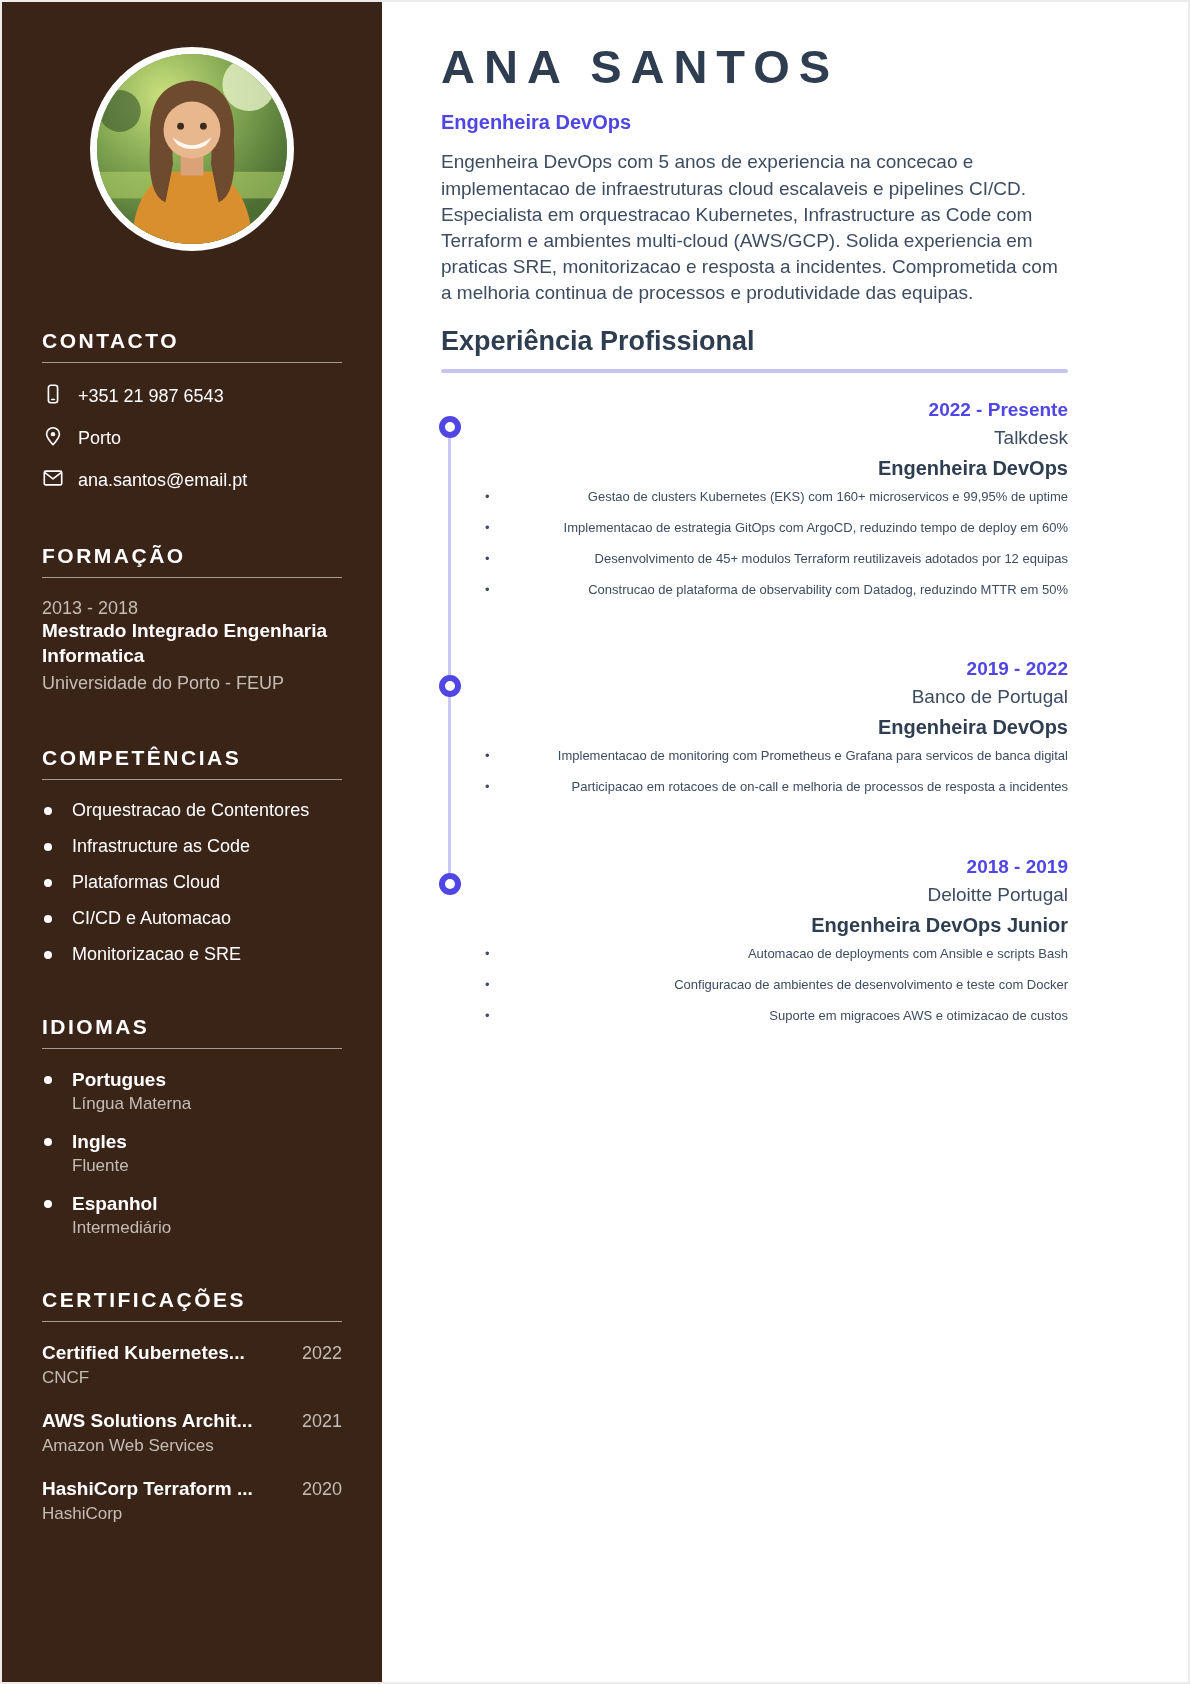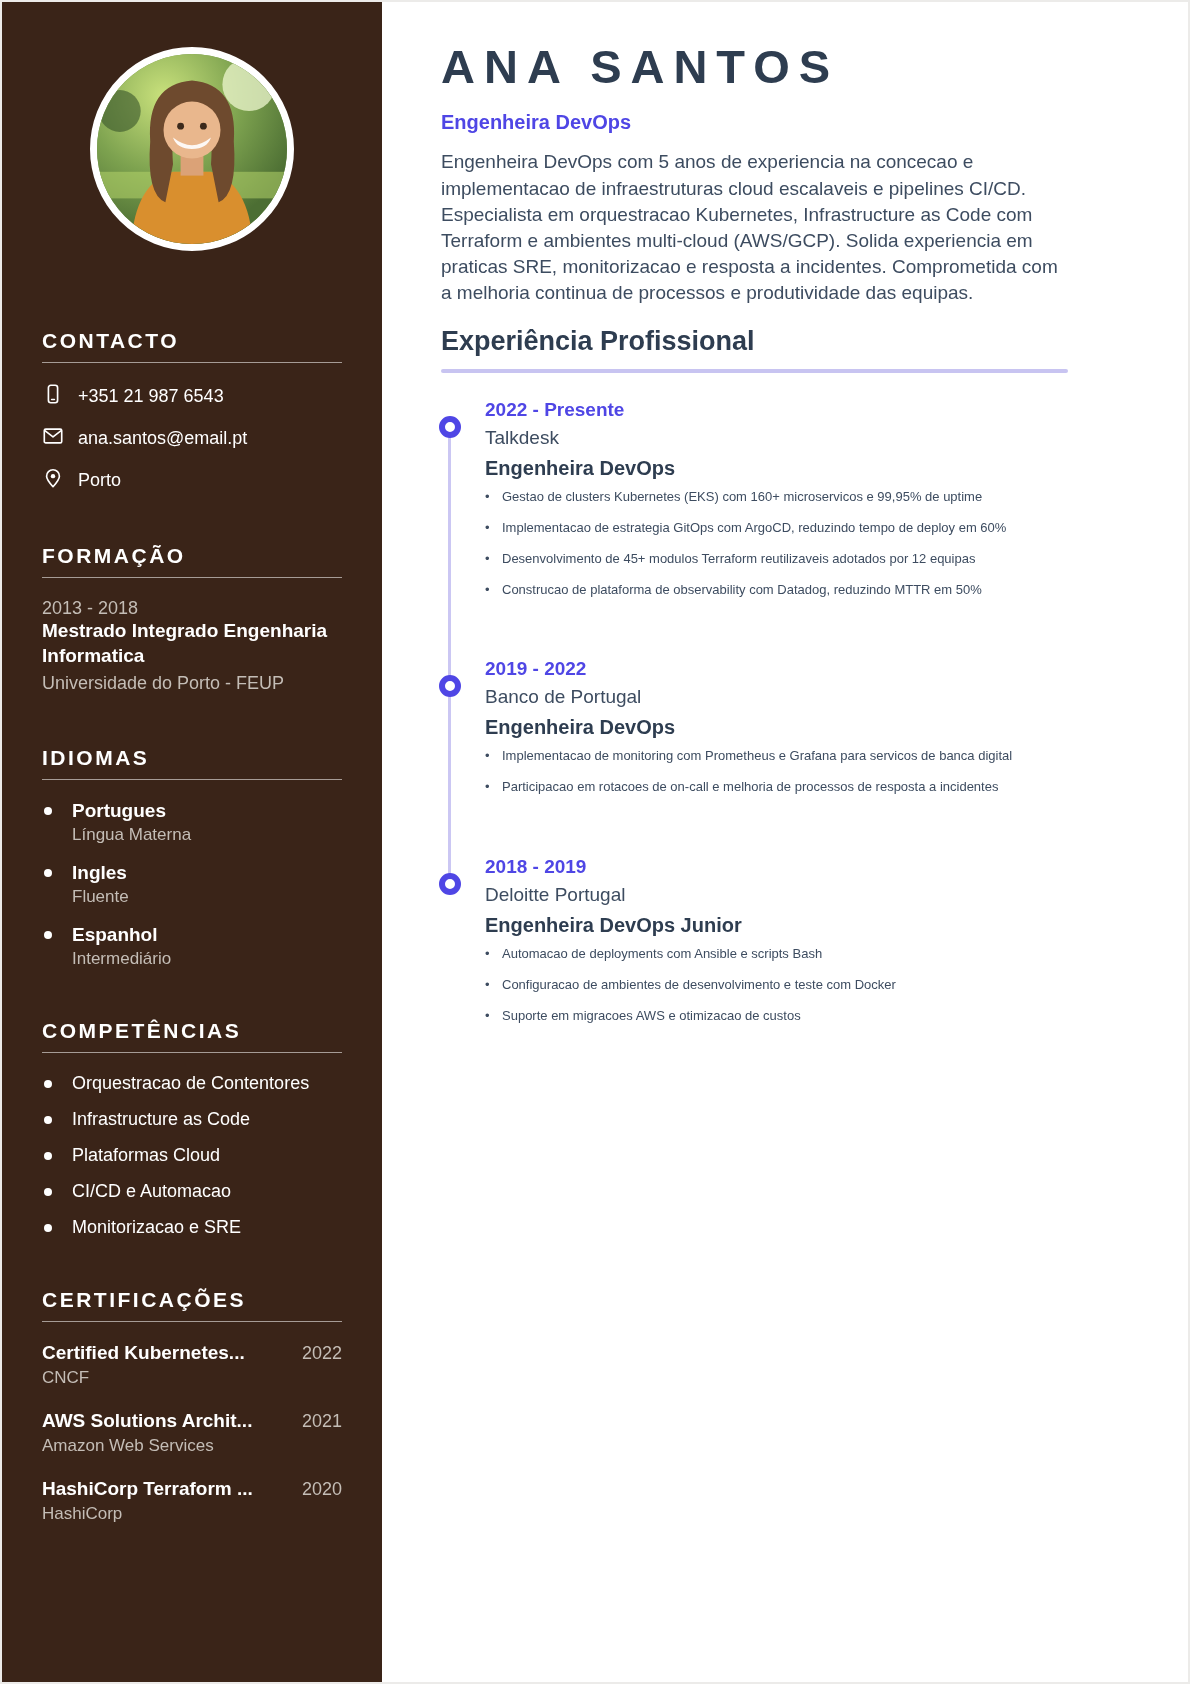--- a/index.html
+++ b/index.html
@@ -53,21 +53,21 @@
     color:#3d4c60;font-size:19px;line-height:1.38;margin-top:15px;max-width:618px;
   }
   .exp-title{
     margin:18px 0 0 0;color:#2e3d50;font-size:27px;font-weight:bold;
   }
   .exp-rule{height:4px;background:#c8c4f1;border:none;margin:12px 0 0 0;border-radius:2px;}
   .timeline{position:relative;margin-top:26px;padding-left:44px;}
   .timeline::before{
     content:"";position:absolute;left:7px;top:30px;bottom:150px;width:3px;background:#cbc7f3;
   }
-  .job{position:relative;margin-bottom:60px;}
+  .job{position:relative;margin-bottom:60px;text-align:right;}
   .job:last-child{margin-bottom:0;}
   .dot{
     position:absolute;left:-46px;top:17px;width:10px;height:10px;border-radius:50%;
     background:#fff;border:6px solid #4f46e5;
   }
   .job-period{color:#4f46e5;font-size:19px;font-weight:bold;}
   .job-company{color:#3d4c60;font-size:19px;margin-top:6px;}
   .job-role{color:#2e3d50;font-size:20px;font-weight:bold;margin-top:8px;}
   ul.job-bullets{list-style:none;margin:8px 0 0 0;padding:0;max-width:600px;}
   ul.job-bullets > li{
@@ -115,43 +115,55 @@
           <svg width="22" height="22" viewBox="0 0 24 24" fill="none" stroke="#fff" stroke-width="1.8" stroke-linecap="round">
             <rect x="7" y="2.5" width="10" height="19" rx="2.6"></rect>
             <line x1="10.5" y1="18" x2="13.5" y2="18"></line>
           </svg>
         </span>
         <span>+351 21 987 6543</span>
       </div>
       <div class="contact-item">
         <span>
           <svg width="22" height="22" viewBox="0 0 24 24" fill="none" stroke="#fff" stroke-width="1.8" stroke-linecap="round" stroke-linejoin="round">
+            <path d="M12 21.5 C7.8 16.8 5 13.4 5 10 a7 7 0 0 1 14 0 c0 3.4 -2.8 6.8 -7 11.5 Z"></path>
+            <circle cx="12" cy="10" r="2.4" fill="#fff" stroke="none"></circle>
+          </svg>
+        </span>
+        <span>Porto</span>
+      </div>
+      <div class="contact-item">
+        <span>
+          <svg width="22" height="22" viewBox="0 0 24 24" fill="none" stroke="#fff" stroke-width="1.8" stroke-linecap="round" stroke-linejoin="round">
             <rect x="2.5" y="4.5" width="19" height="15" rx="1.6"></rect>
             <path d="M3.5 6.5 L12 13 L20.5 6.5"></path>
           </svg>
         </span>
         <span>ana.santos@email.pt</span>
       </div>
-      <div class="contact-item">
-        <span>
-          <svg width="22" height="22" viewBox="0 0 24 24" fill="none" stroke="#fff" stroke-width="1.8" stroke-linecap="round" stroke-linejoin="round">
-            <path d="M12 21.5 C7.8 16.8 5 13.4 5 10 a7 7 0 0 1 14 0 c0 3.4 -2.8 6.8 -7 11.5 Z"></path>
-            <circle cx="12" cy="10" r="2.4" fill="#fff" stroke="none"></circle>
-          </svg>
-        </span>
-        <span>Porto</span>
-      </div>
     </section>
 
     <section class="side-section">
       <h2 class="side-title">FORMAÇÃO</h2>
       <hr class="side-rule">
       <div class="edu-period">2013 - 2018</div>
       <div class="edu-degree">Mestrado Integrado Engenharia Informatica</div>
       <div class="edu-school">Universidade do Porto - FEUP</div>
+    </section>
+
+    <section class="side-section">
+      <h2 class="side-title">COMPETÊNCIAS</h2>
+      <hr class="side-rule">
+      <ul class="side-list">
+        <li>Orquestracao de Contentores</li>
+        <li>Infrastructure as Code</li>
+        <li>Plataformas Cloud</li>
+        <li>CI/CD e Automacao</li>
+        <li>Monitorizacao e SRE</li>
+      </ul>
     </section>
 
     <section class="side-section">
       <h2 class="side-title">IDIOMAS</h2>
       <hr class="side-rule">
       <ul class="side-list langs">
         <li>
           <div class="lang-name">Portugues</div>
           <div class="lang-level">Língua Materna</div>
         </li>
@@ -160,32 +172,20 @@
           <div class="lang-level">Fluente</div>
         </li>
         <li>
           <div class="lang-name">Espanhol</div>
           <div class="lang-level">Intermediário</div>
         </li>
       </ul>
     </section>
 
     <section class="side-section">
-      <h2 class="side-title">COMPETÊNCIAS</h2>
-      <hr class="side-rule">
-      <ul class="side-list">
-        <li>Orquestracao de Contentores</li>
-        <li>Infrastructure as Code</li>
-        <li>Plataformas Cloud</li>
-        <li>CI/CD e Automacao</li>
-        <li>Monitorizacao e SRE</li>
-      </ul>
-    </section>
-
-    <section class="side-section">
       <h2 class="side-title">CERTIFICAÇÕES</h2>
       <hr class="side-rule">
       <div class="cert">
         <div class="cert-top">
           <span class="cert-name">Certified Kubernetes...</span>
           <span class="cert-year">2022</span>
         </div>
         <div class="cert-org">CNCF</div>
       </div>
       <div class="cert">

